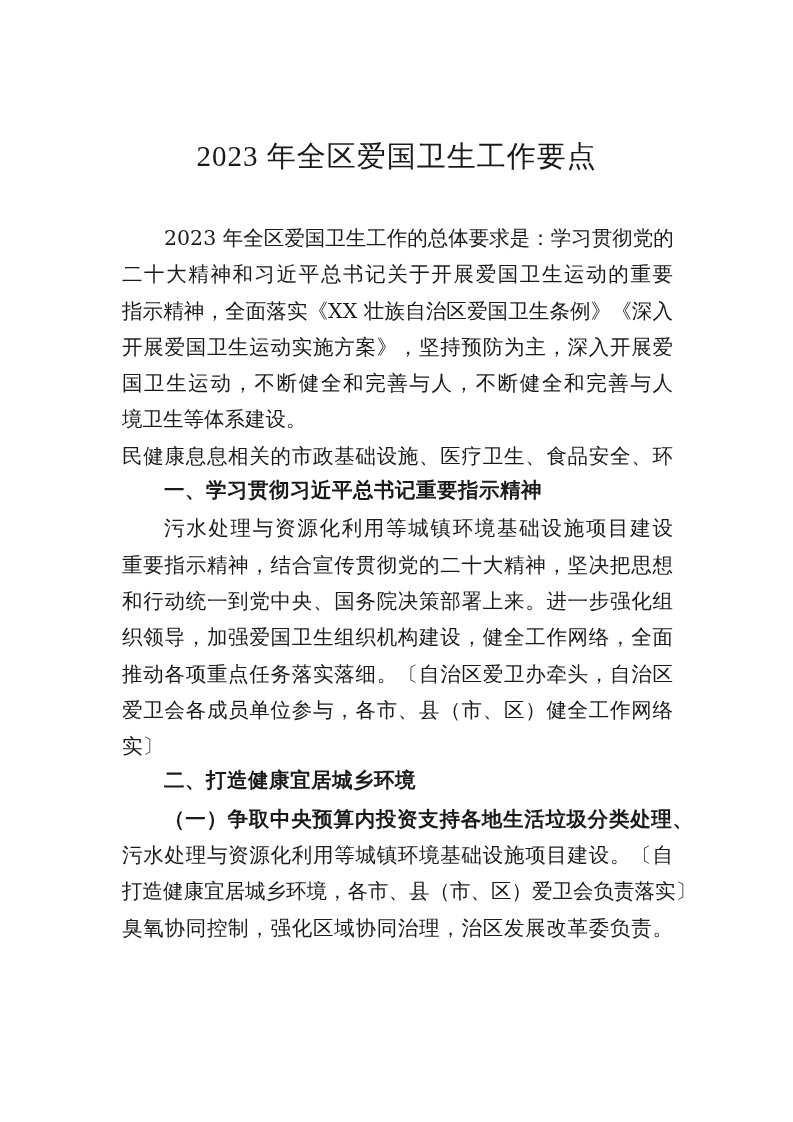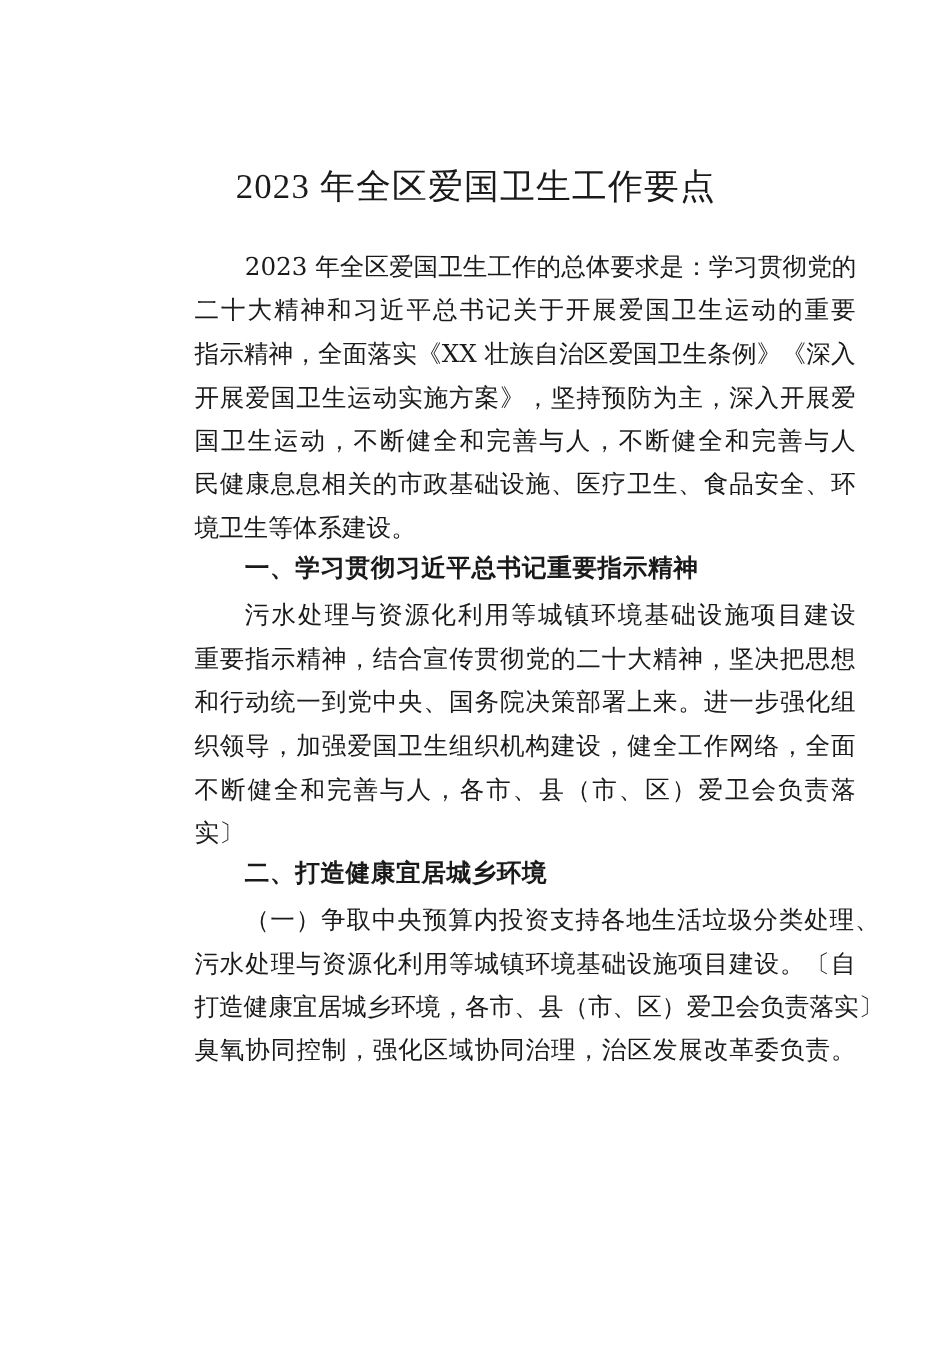--- a/index.html
+++ b/index.html
@@ -9,63 +9,64 @@
       background: #ffffff; color: #1a1a1a;
       font-family: "DejaVu Serif", "Liberation Serif", serif;
     }
     .title {
       position: absolute; left: 0; width: 793px; top: 136px;
       text-align: center; font-size: 29px; line-height: 40px;
       font-family: "Liberation Serif", "DejaVu Serif", serif;
       letter-spacing: 1px;
     }
     .body {
-      position: absolute; left: 122px; top: 204px; width: 551px; margin-left: 40px;
+      position: absolute; left: 122px; top: 220px; width: 551px;
     }
     .line {
       display: block; height: 36.3px; line-height: 36.3px;
       font-size: 20.5px; white-space: nowrap;
       text-align: justify; text-align-last: justify;
       font-family: "DejaVu Serif", "Liberation Serif", serif;
     }
     .line.indent { padding-left: 42px; }
     .line.last { text-align-last: left; }
     .line.heading {
       font-family: Liberation Mono, monospace;
       font-weight: bold; text-align-last: left; letter-spacing: 0.5px;
       padding-left: 42px;
     }
-    .line.wide { margin-right: -20px; }
+    .line.wide { margin-right: -20px; font-weight: bold; }
   </style>
 </head>
 <body>
 
 <div class="page">
   <div class="title">2023 年全区爱国卫生工作要点</div>
 
   <div class="body">
 
     <div>
       <span class="line indent">2023 年全区爱国卫生工作的总体要求是：学习贯彻党的</span>
       <span class="line">二十大精神和习近平总书记关于开展爱国卫生运动的重要</span>
       <span class="line">指示精神，全面落实《XX 壮族自治区爱国卫生条例》《深入</span>
       <span class="line">开展爱国卫生运动实施方案》，坚持预防为主，深入开展爱</span>
       <span class="line">国卫生运动，不断健全和完善与人，不断健全和完善与人</span>
+      <span class="line last">境卫生等体系建设。</span>
       <span class="line">民健康息息相关的市政基础设施、医疗卫生、食品安全、环</span>
-      <span class="line last">境卫生等体系建设。</span>
     </div>
 
     <span class="line heading">一、学习贯彻习近平总书记重要指示精神</span>
 
     <div>
       <span class="line indent">污水处理与资源化利用等城镇环境基础设施项目建设</span>
       <span class="line">重要指示精神，结合宣传贯彻党的二十大精神，坚决把思想</span>
       <span class="line">和行动统一到党中央、国务院决策部署上来。进一步强化组</span>
       <span class="line">织领导，加强爱国卫生组织机构建设，健全工作网络，全面</span>
-      <span class="line">不断健全和完善与人，各市、县（市、区）爱卫会负责落</span>
+      <span class="line">推动各项重点任务落实落细。〔自治区爱卫办牵头，自治区</span>
+      <span class="line">爱卫会各成员单位参与，各市、县（市、区）健全工作网络</span>
       <span class="line last">实〕</span>
     </div>
 
     <span class="line heading">二、打造健康宜居城乡环境</span>
 
     <div>
       <span class="line indent wide">（一）争取中央预算内投资支持各地生活垃圾分类处理、</span>
       <span class="line">污水处理与资源化利用等城镇环境基础设施项目建设。〔自</span>
       <span class="line">打造健康宜居城乡环境，各市、县（市、区）爱卫会负责落实〕</span>
     </div>

